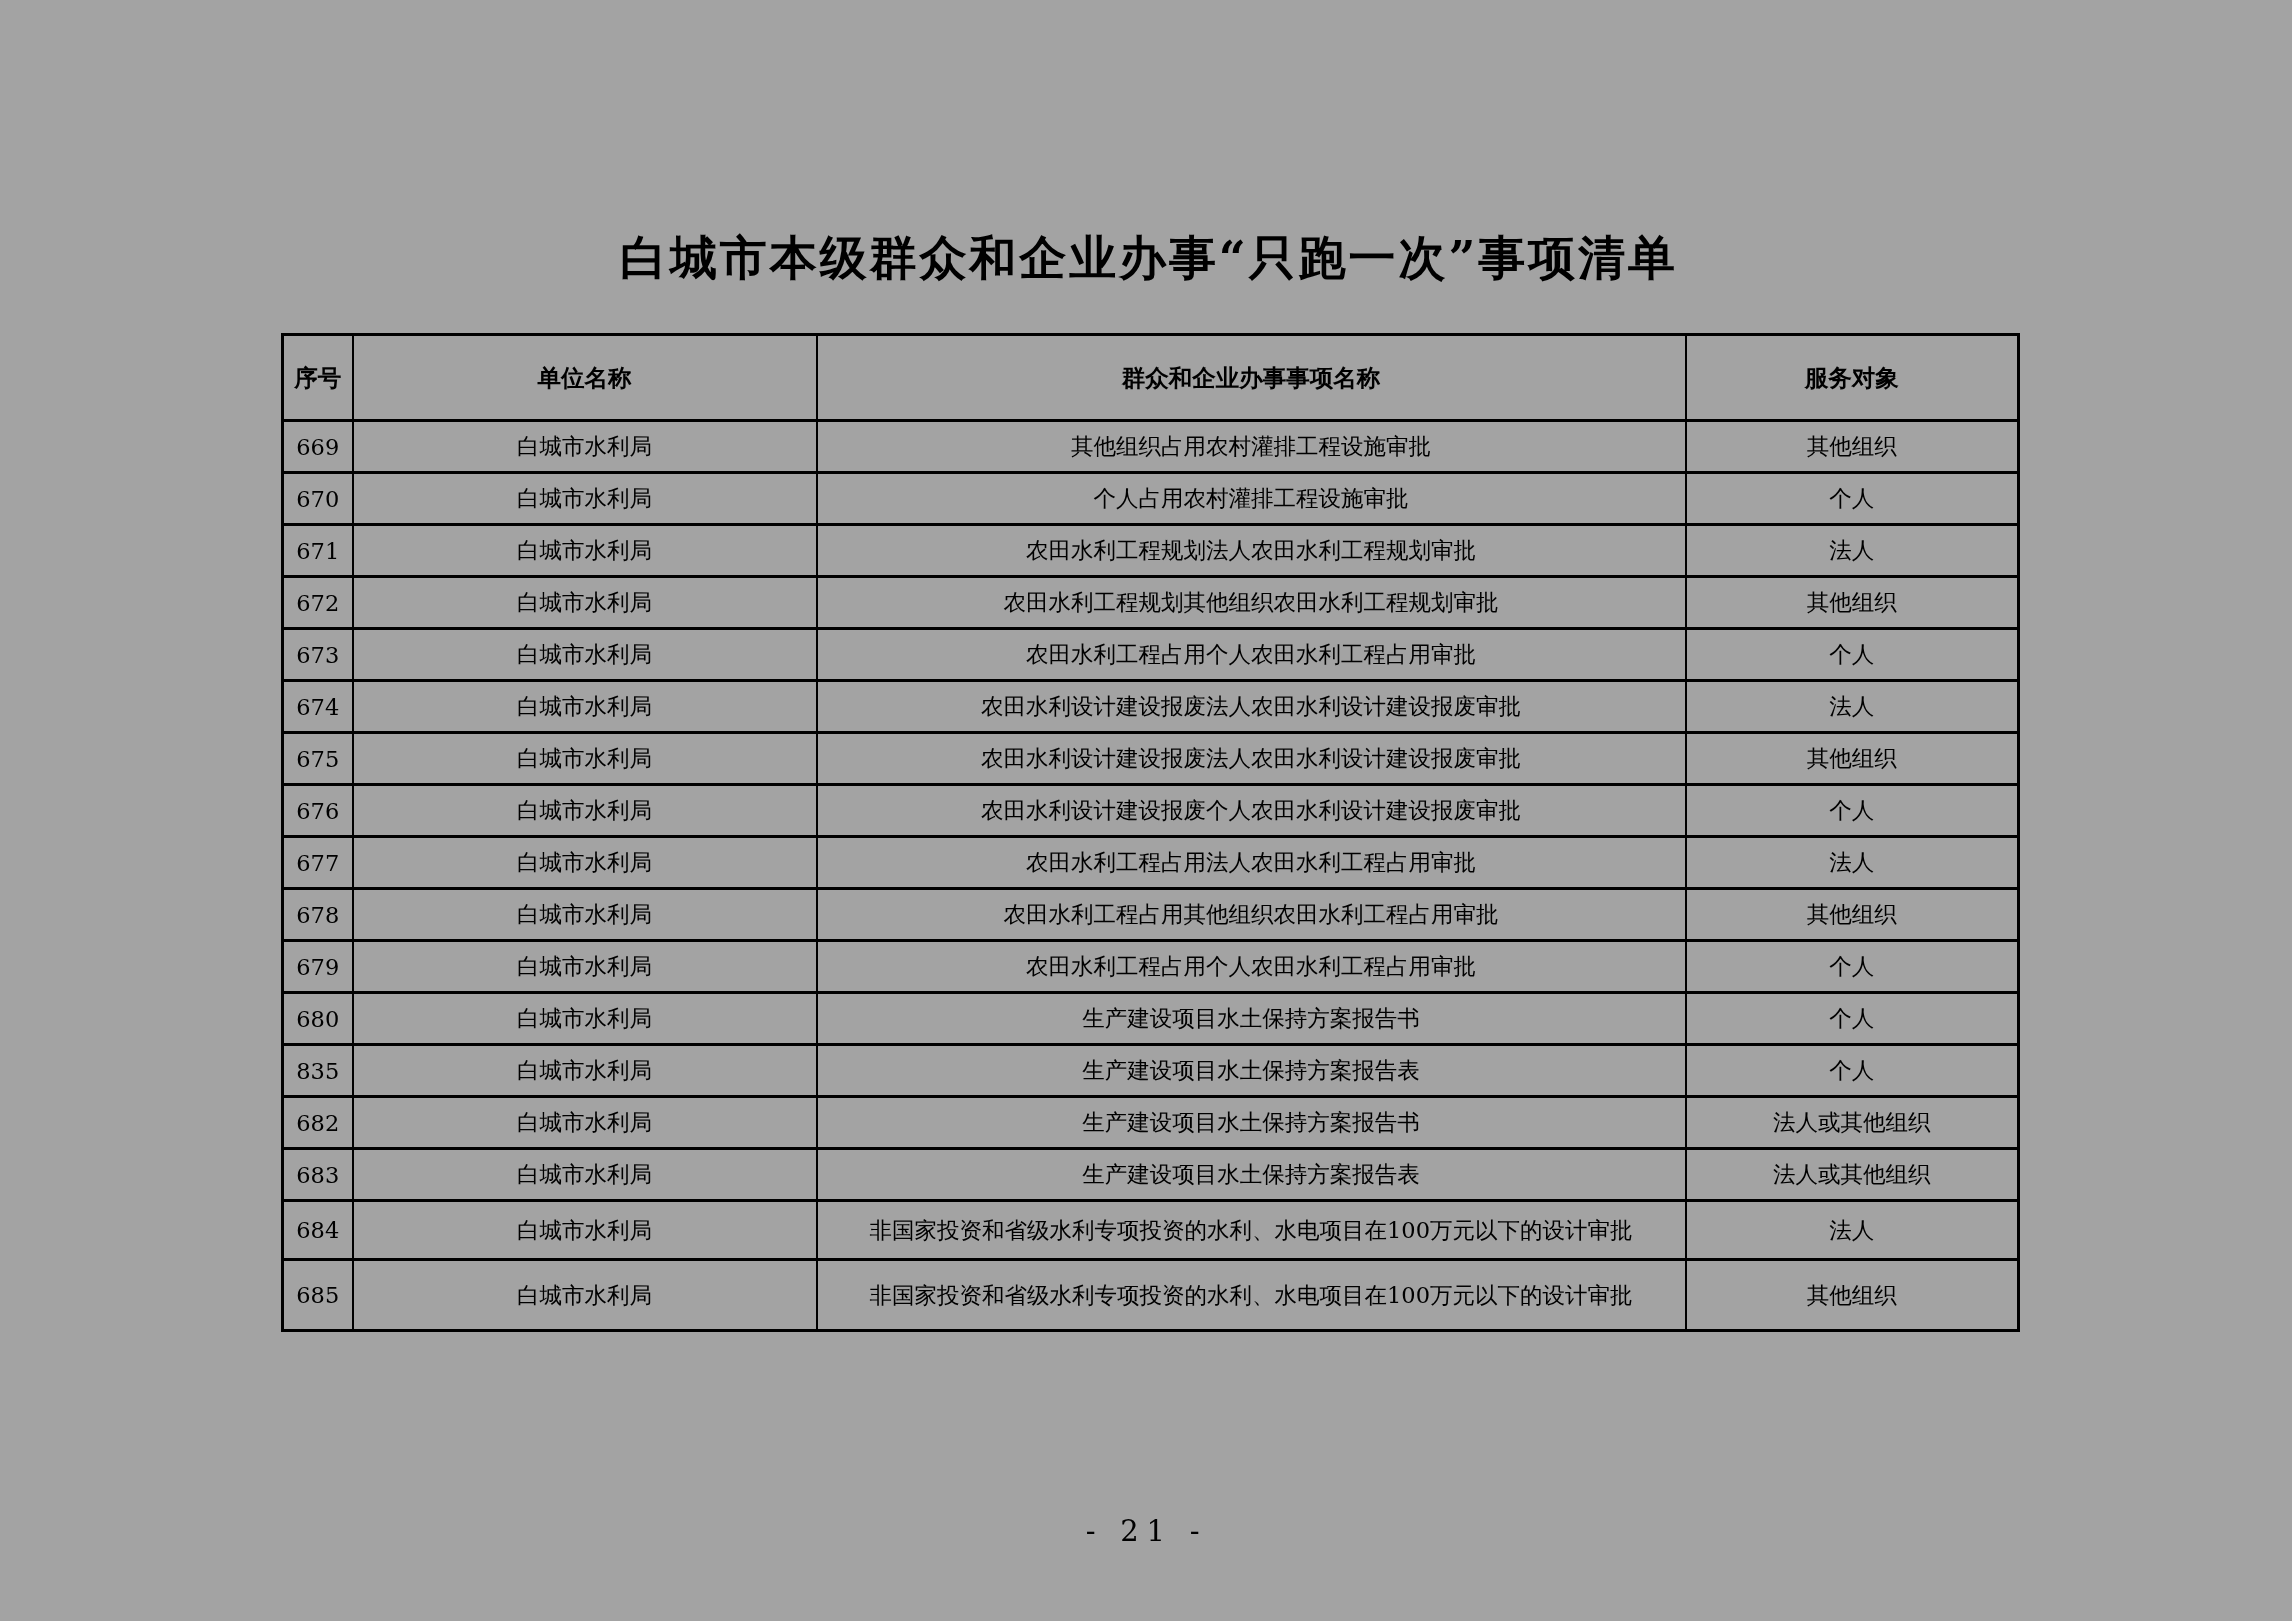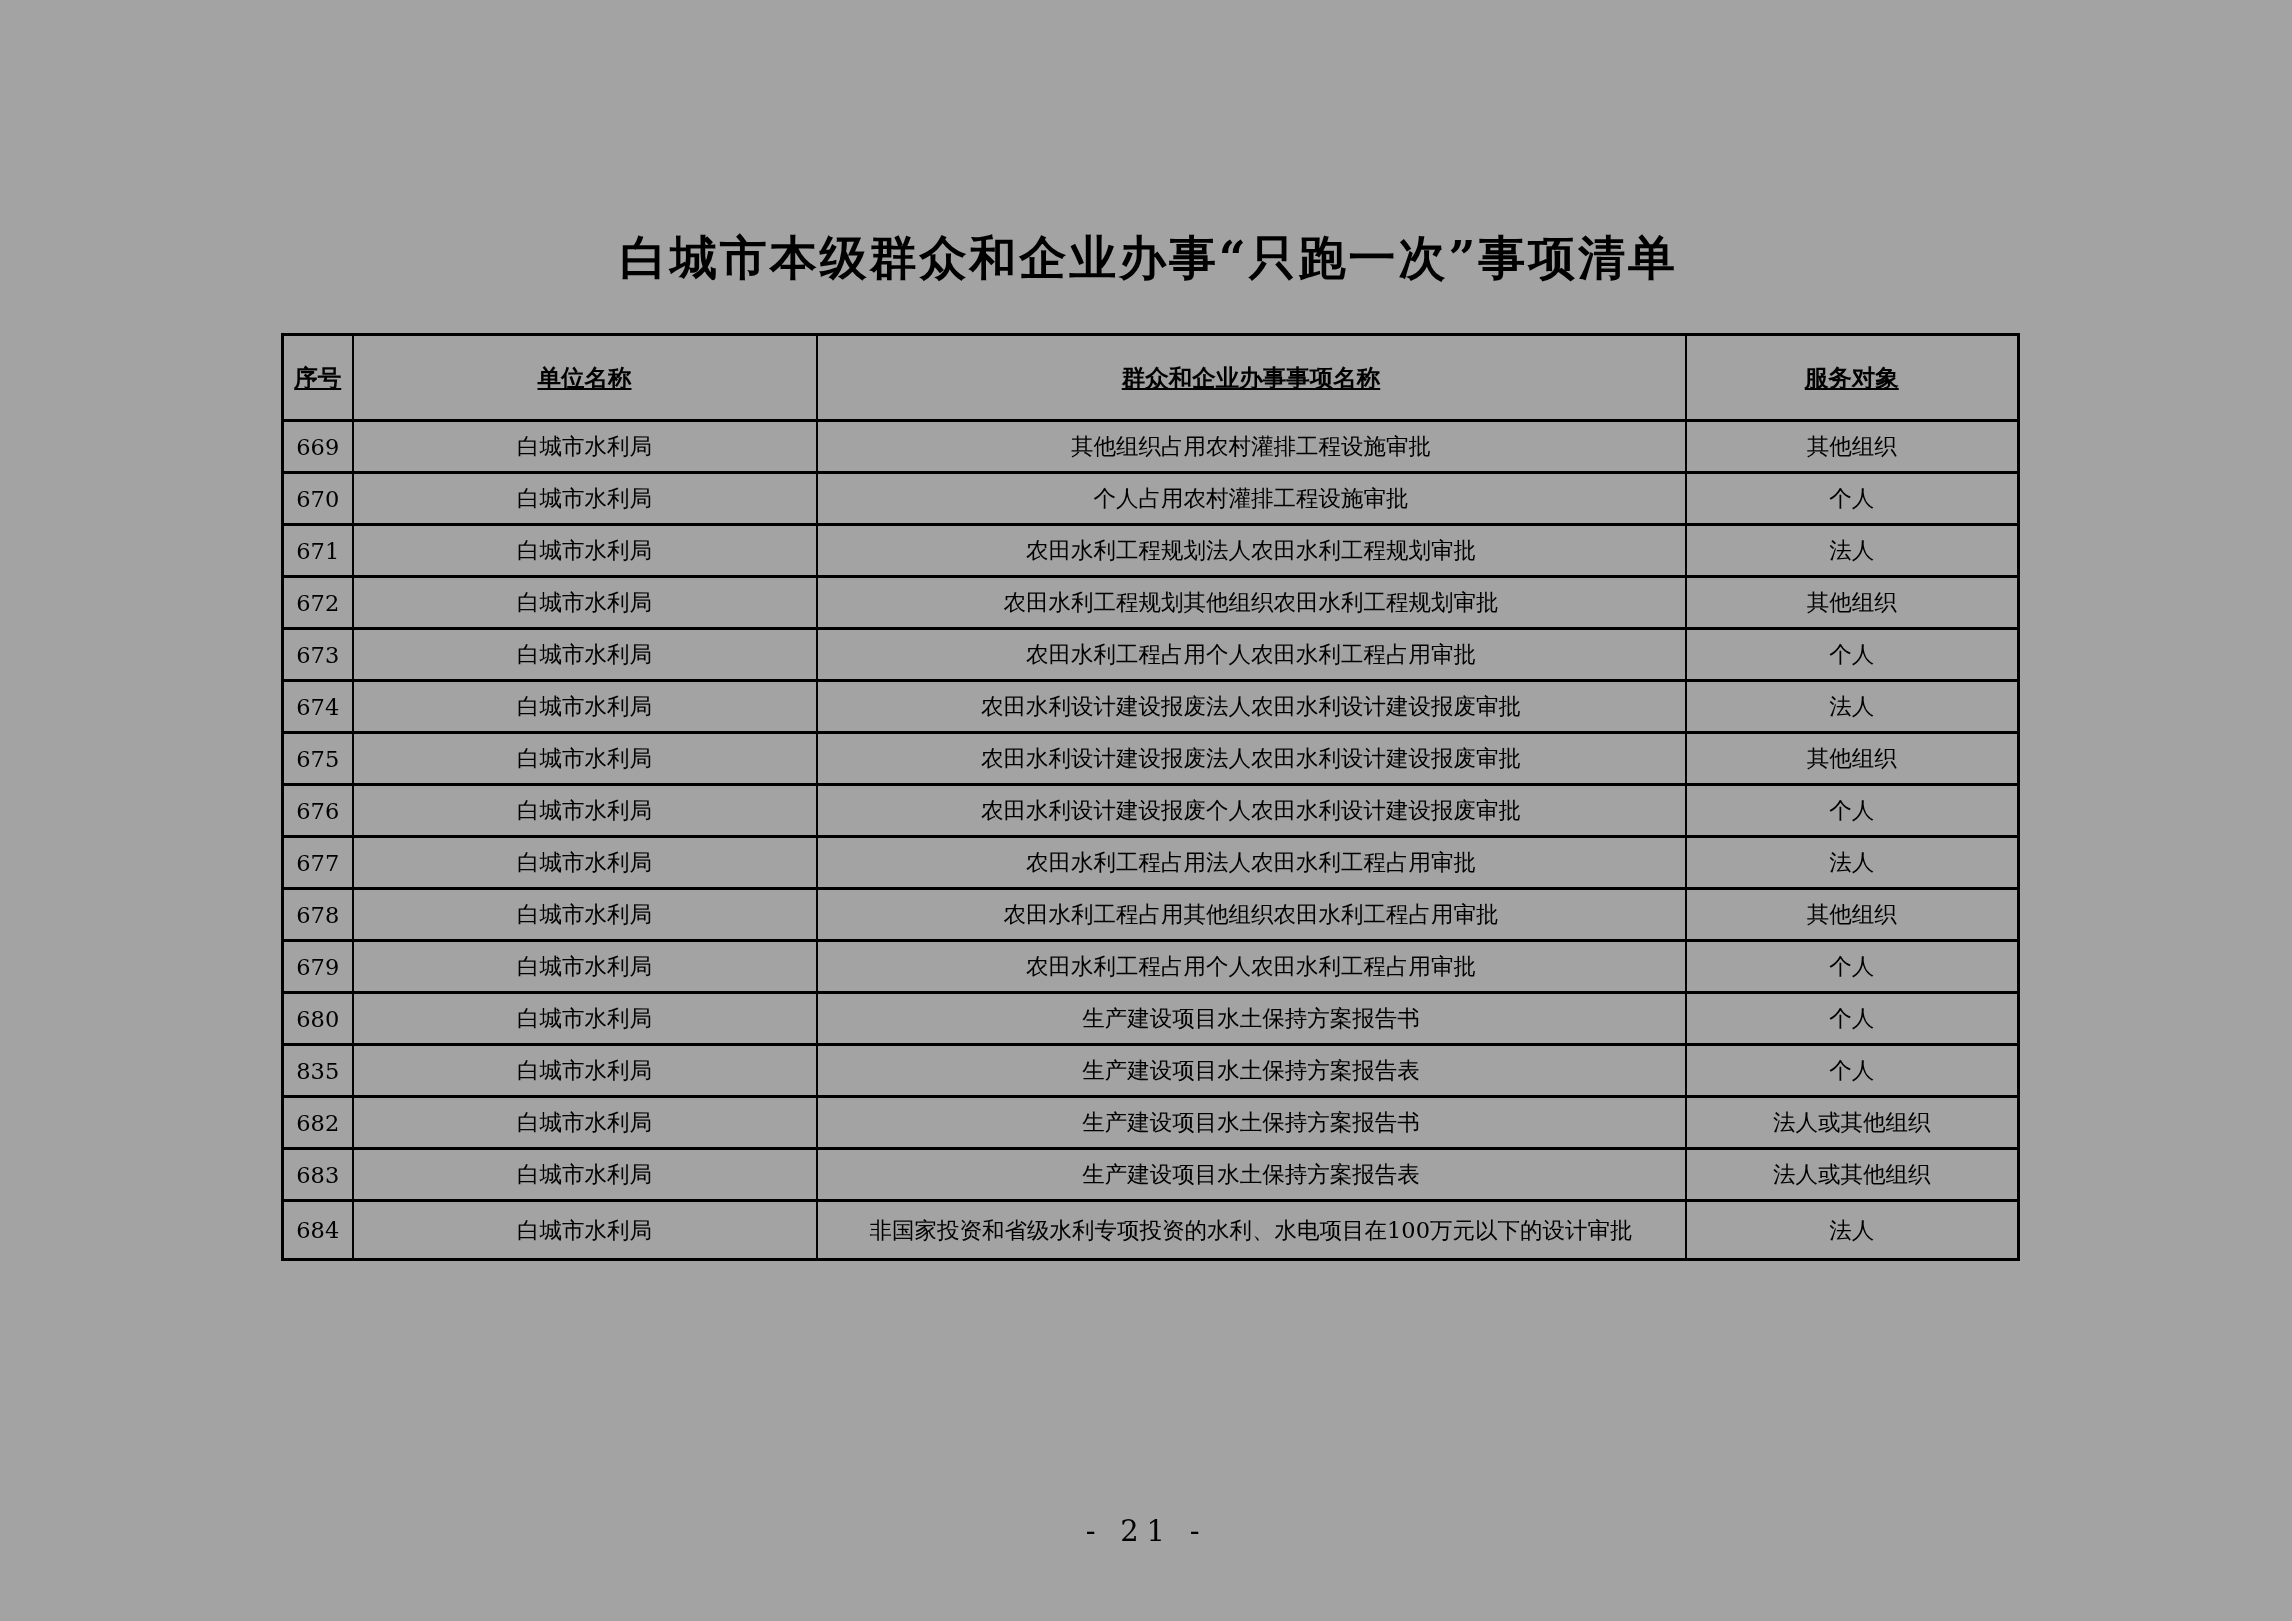--- a/index.html
+++ b/index.html
@@ -35,21 +35,21 @@
     border-left: 2.9px solid #000;
     border-right: 2.9px solid #000;
     border-top: 3.9px solid #000;
     border-bottom: 3.9px solid #000;
     text-align: center;
     vertical-align: middle;
     padding: 2px 5.9px;
     overflow: hidden;
   }
   table.items { border: 3.9px solid #000; }
-  thead tr { height: 86px; text-decoration: underline; }
+  thead tr { height: 86px; }
   tbody tr { height: 52px; }
   tbody tr.tall-a { height: 59px; }
   tbody tr.tall-b { height: 71px; }
   th {
     font-size: 23.5px;
     font-weight: bold;
     font-family: "DejaVu Sans", "Liberation Sans", sans-serif;
   }
   td { font-size: 22.5px; font-weight: normal; }
   td.c-serial { font-size: 22.5px; }
@@ -183,19 +183,27 @@
           <td class="c-target">法人或其他组织</td>
         </tr>
         <tr class="tall-a">
           <td class="c-serial">684</td>
           <td class="c-unit">白城市水利局</td>
           <td class="c-item">
             <div class="wrap-narrow">非国家投资和省级水利专项投资的水利、水电项目在100万元以下的设计审批</div>
           </td>
           <td class="c-target">法人</td>
         </tr>
+        <tr class="tall-b">
+          <td class="c-serial">685</td>
+          <td class="c-unit">白城市水利局</td>
+          <td class="c-item">
+            <div class="wrap-narrow">非国家投资和省级水利专项投资的水利、水电项目在100万元以下的设计审批</div>
+          </td>
+          <td class="c-target">其他组织</td>
+        </tr>
       </tbody>
   </table>
 
   <div class="page-number">- 21 -</div>
 
 </div>
 
 
 </body></html>

